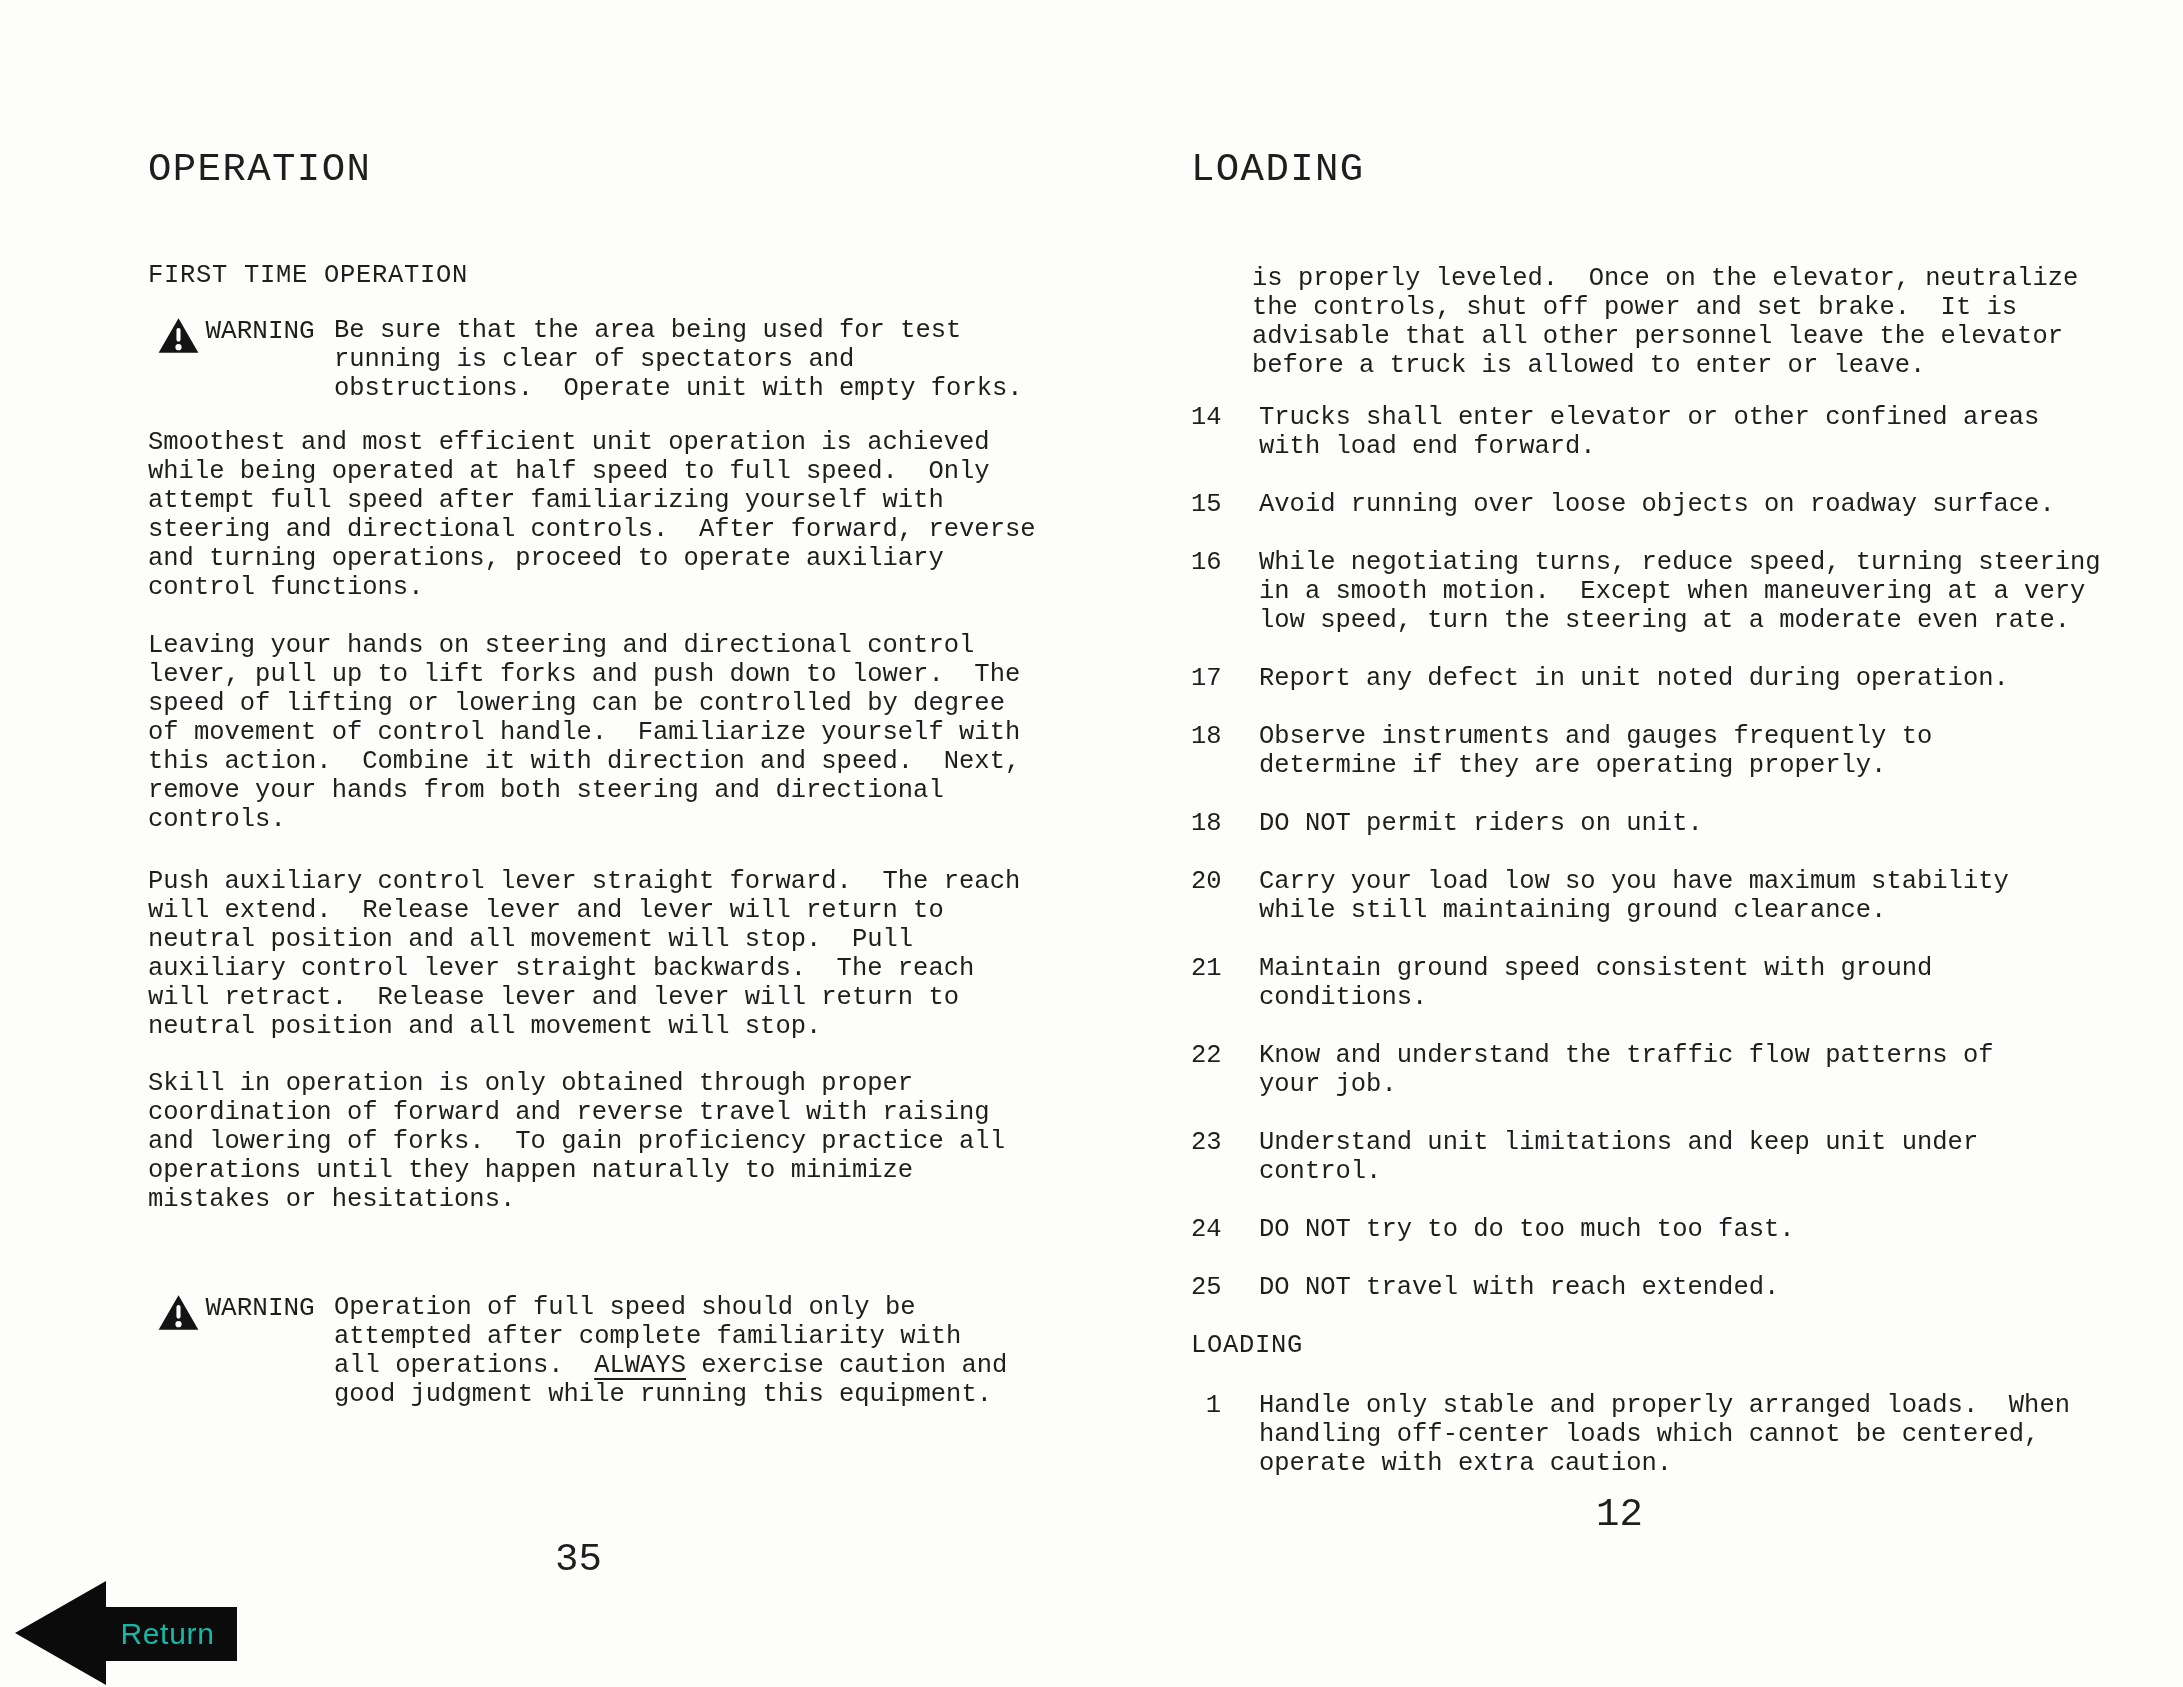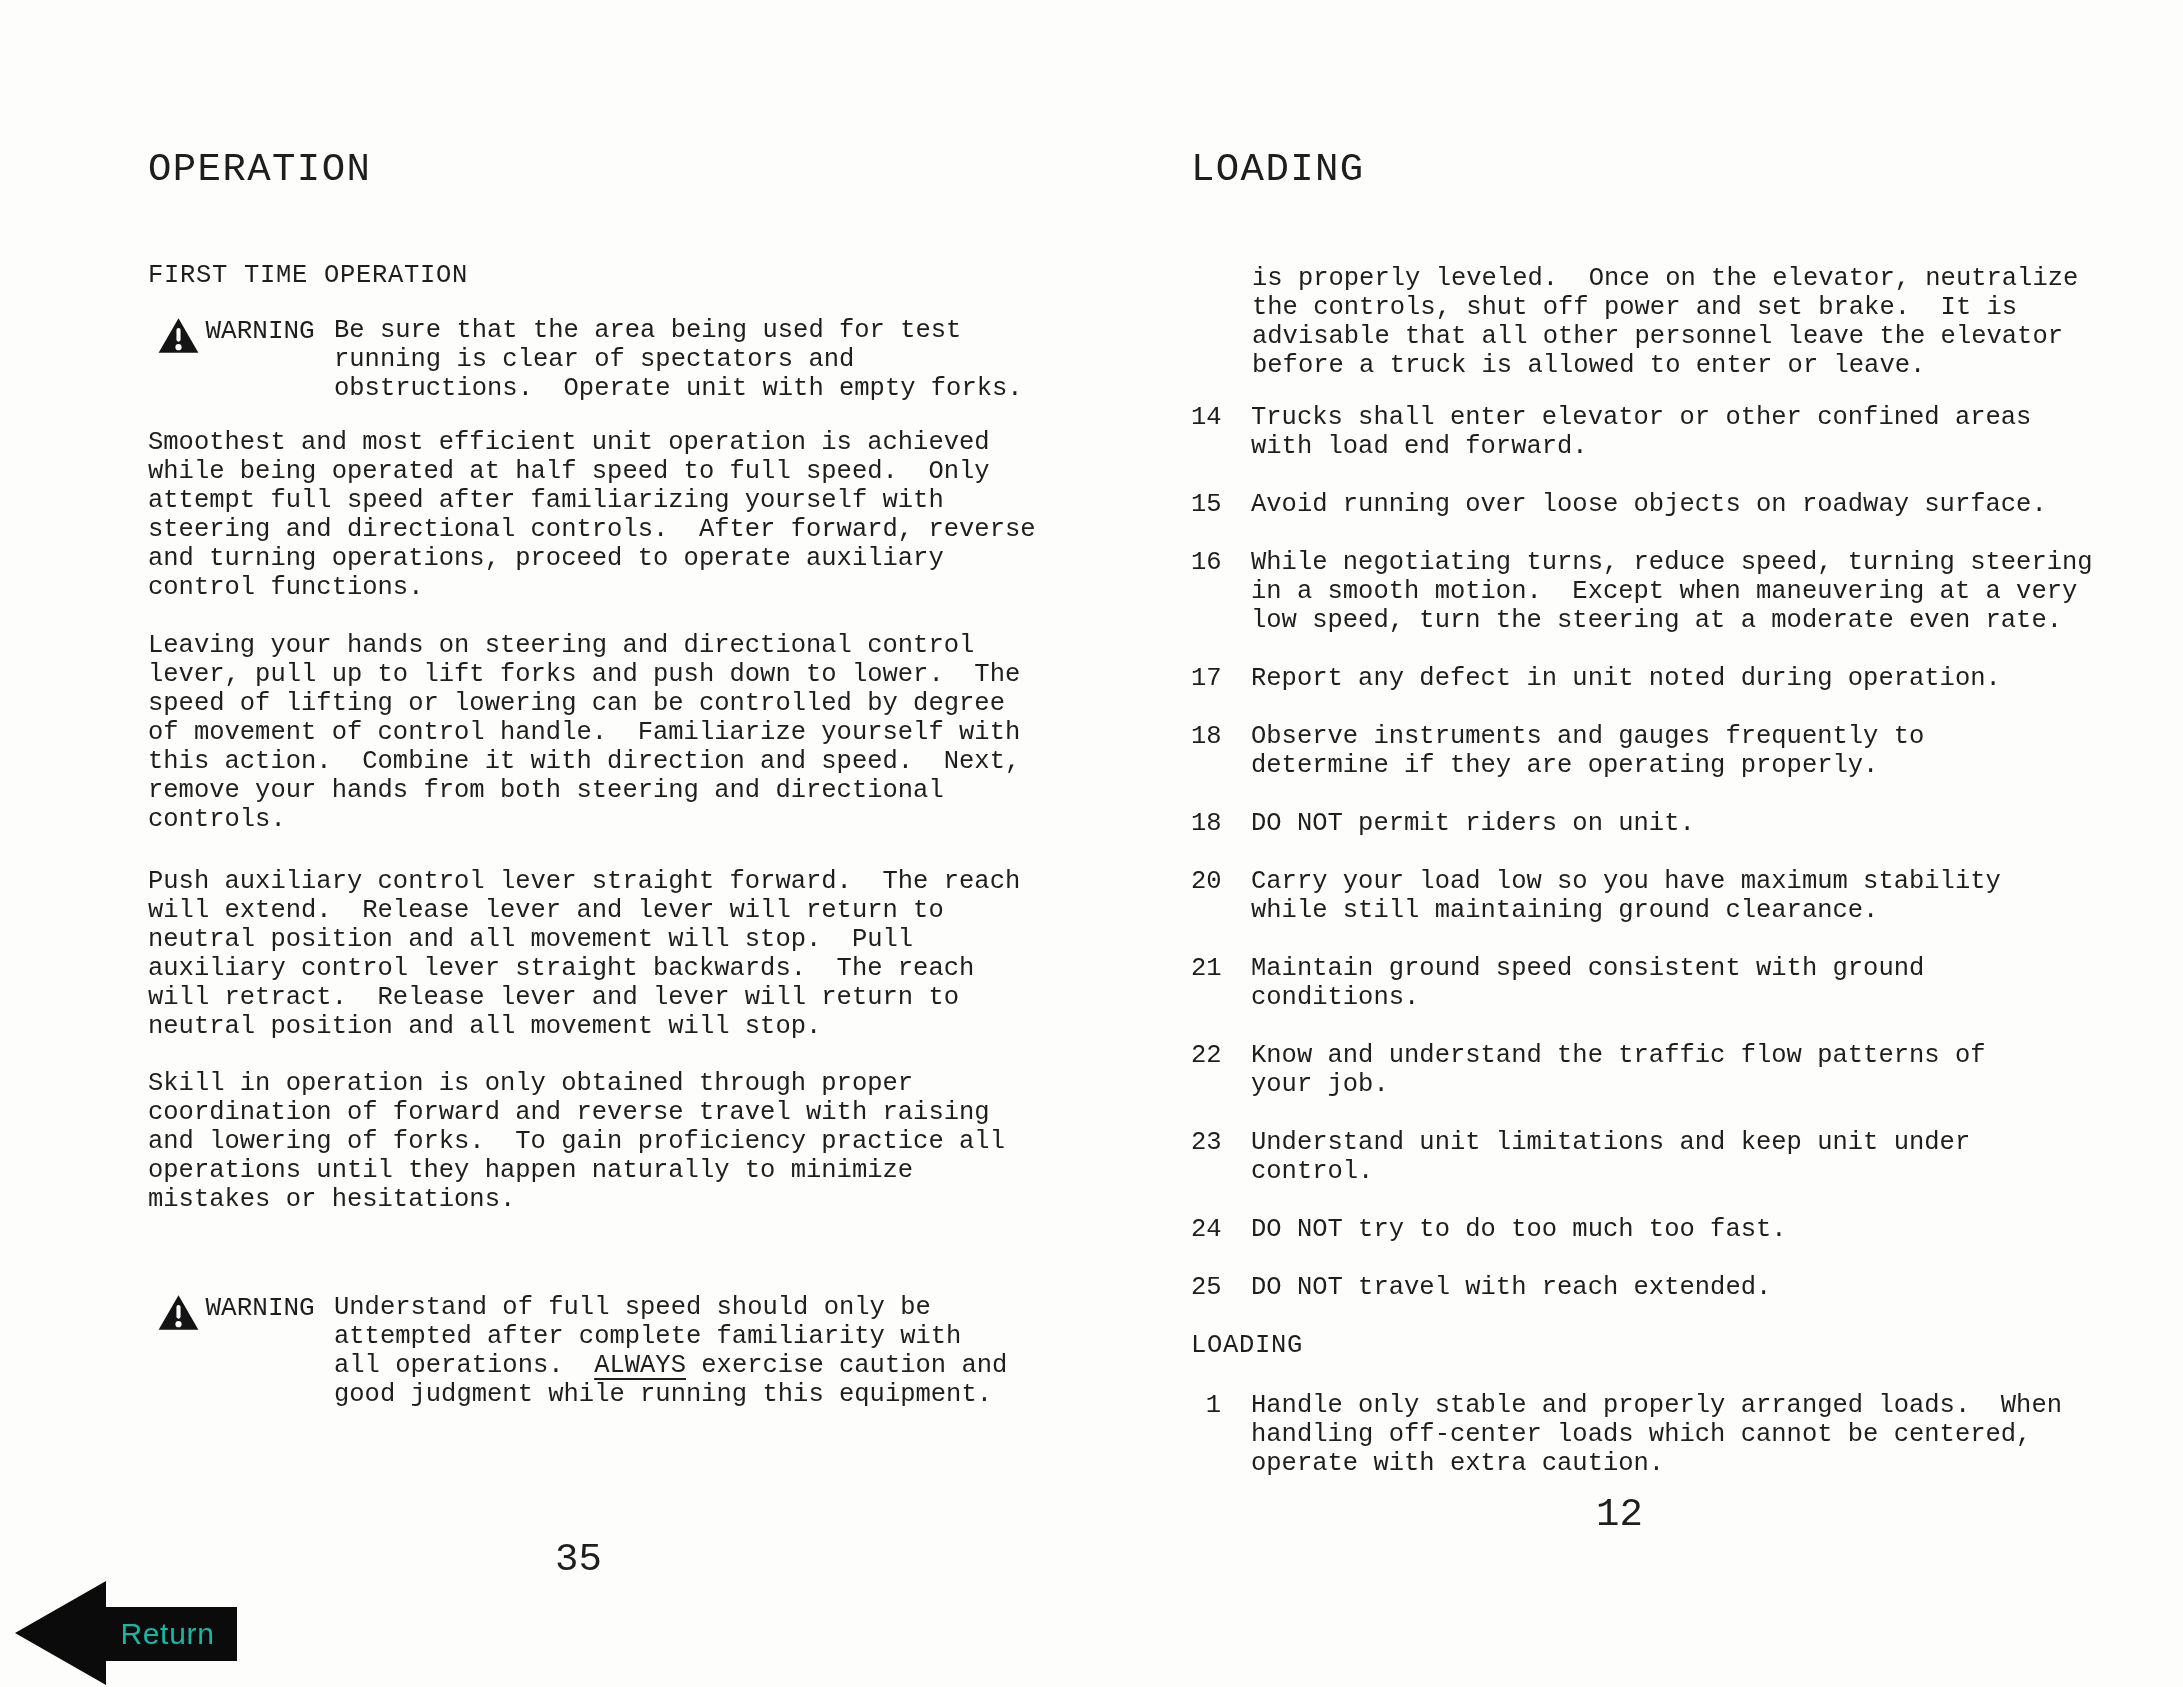--- a/index.html
+++ b/index.html
@@ -26,21 +26,21 @@
   .mt-44{margin-top:30px;}
 
   .warning{display:flex;align-items:flex-start;padding-left:9px;}
   .warn-icon{flex:none;display:block;margin-top:1.4px;}
   .warn-label{flex:none;margin-left:5.5px;width:112px;font-size:26px;line-height:30px;}
   .warn-text{margin-left:16.5px;}
   .ul{text-decoration:underline;text-decoration-thickness:2.1px;text-underline-offset:5.5px;}
 
   .indent-cont{margin-left:61px;}
   .item{display:flex;margin-bottom:29px;font-size:25.5px;line-height:29px;}
-  .item .num{flex:none;width:30px;text-align:right;margin-right:30px;}
+  .item .num{flex:none;width:30px;text-align:right;margin-right:38px;}
   .item .txt{white-space:pre;}
 
   .page-number{position:absolute;font-size:39px;line-height:41px;}
   .pn-left{left:555px;top:1540px;}
   .pn-right{left:1596px;top:1495px;}
 
   .return-btn{position:absolute;left:15px;top:1581px;width:222px;height:105px;cursor:pointer;}
   .return-tri{position:absolute;left:0;top:0;width:0;height:0;
     border-top:52px solid transparent;border-bottom:52px solid transparent;
     border-right:91px solid #0b0b0b;}
@@ -96,21 +96,21 @@
 operations until they happen naturally to minimize
 mistakes or hesitations.</p>
 
     <div class="warning mt-114">
       <svg class="warn-icon" width="43" height="37" viewBox="0 0 62 54">
         <path d="M31 2 L60 52 L2 52 Z" fill="#141414"></path>
         <rect x="28" y="16" width="6" height="20" rx="3" fill="#ffffff"></rect>
         <circle cx="31" cy="44" r="4.5" fill="#ffffff"></circle>
       </svg>
       <div class="body-text warn-label">WARNING</div>
-      <div class="body-text warn-text"><span>Understand of full speed should only be
+      <div class="body-text warn-text"><span>Operation of full speed should only be
 attempted after complete familiarity with
 all operations.  </span><span class="ul">ALWAYS</span><span> exercise caution and
 good judgment while running this equipment.</span></div>
     </div>
   </div>
 
   <div class="col col-right">
     <h1 class="page-title">LOADING</h1>
 
     <p class="body-text indent-cont mt-106">is properly leveled.  Once on the elevator, neutralize

